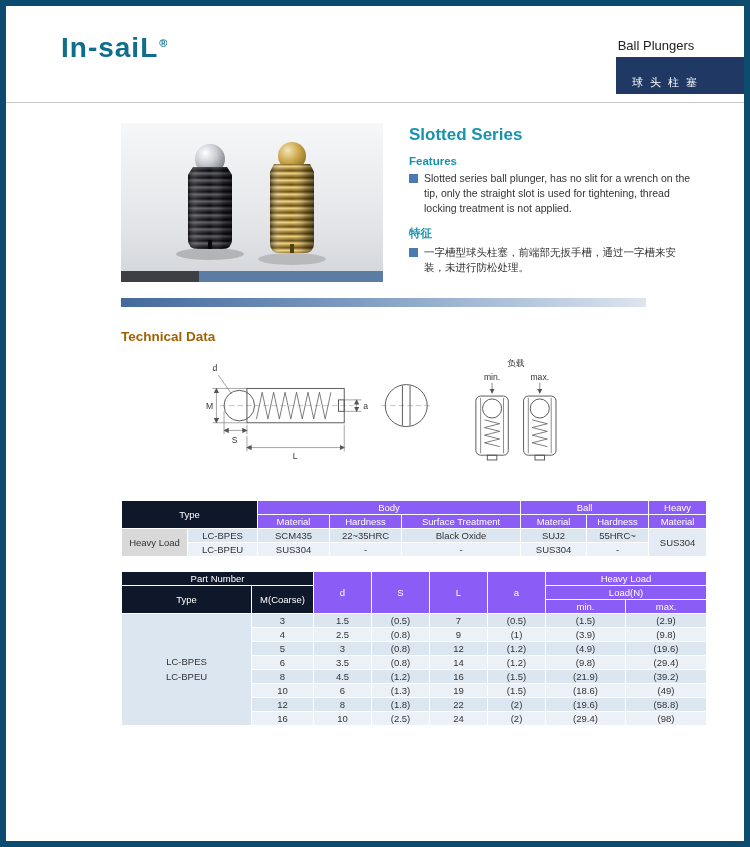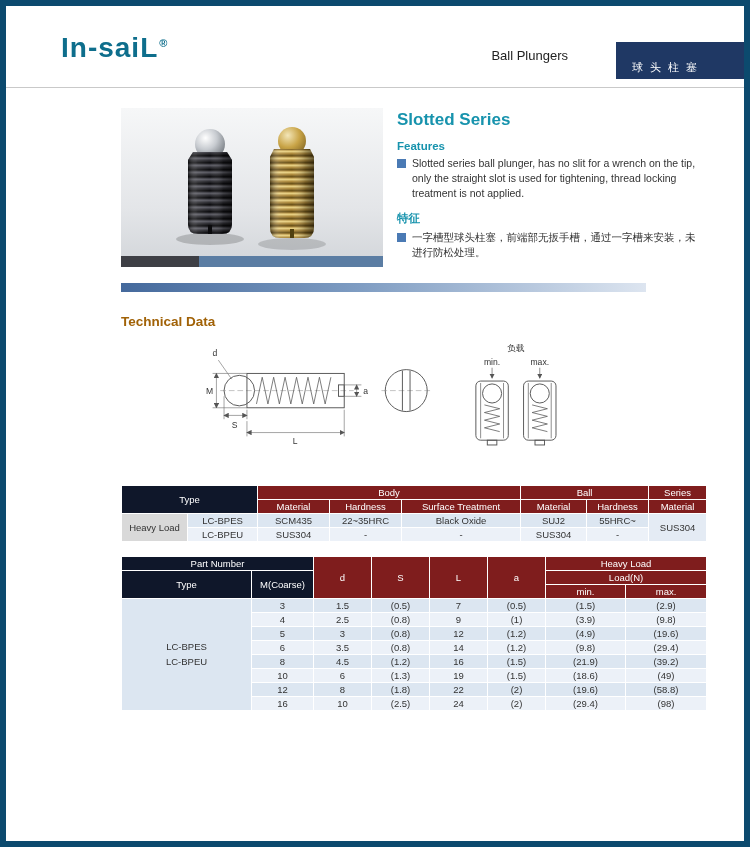--- a/index.html
+++ b/index.html
@@ -6,26 +6,26 @@
   body { margin: 0; background: #ffffff; }
   .page {
     width: 750px; height: 847px; overflow: hidden;
     border: 6px solid #0c4a6e; background: #fff;
     font-family: Liberation Sans, sans-serif; color: #222;
   }
   
   .header { display: flex; justify-content: space-between; align-items: flex-start; padding: 26px 0 0 55px; }
   .logo { font-size: 28px; font-weight: bold; color: #0e6e8c; letter-spacing: 1px; }
   .reg { font-size: 11px; vertical-align: super; margin-left: 1px; }
-  .header-right { display: flex; flex-direction: row; align-items: flex-start; margin-top: 10px; }
+  .header-right { display: flex; flex-direction: column; align-items: center; }
   .product-en { font-size: 13px; color: #222; margin: 6px 48px 4px 0; }
   .zh-bar { background: #1f3864; color: #fff; font-size: 11px; letter-spacing: 7px; padding: 18px 40px 4px 16px; }
   .header-rule { height: 1px; background: #c9c9c9; margin-top: 8px; }
   
-  .intro { display: flex; padding: 20px 48px 0 115px; gap: 14px; }
+  .intro { display: flex; padding: 20px 48px 0 115px; gap: 26px; }
   .product-image { flex: 0 0 262px; width: 262px; }
   .photo { display: block; width: 262px; height: 148px; }
   .image-strips { display: flex; height: 11px; }
   .strip-dark { width: 78px; background: #3e3f45; }
   .strip-blue { flex: 1; background: #5b7da3; }
   .intro-text { flex: 1; padding-top: 2px; }
   .series-title { margin: 0 0 10px; font-size: 17px; color: #1793ad; font-weight: bold; }
   .sub-heading { margin: 9px 0 4px; font-size: 11.5px; color: #1793ad; font-weight: bold; }
   .feature-line { display: flex; gap: 6px; }
   .bullet { flex: 0 0 9px; width: 9px; height: 9px; background: #4a7ab4; margin-top: 3px; }
@@ -39,21 +39,21 @@
   
   .technical-heading { margin: 22px 0 0 115px; font-size: 13.5px; color: #a16207; font-weight: bold; }
   .drawing { margin: 12px 0 0 195px; }
   .drawing svg { display: block; }
   
   table { border-collapse: collapse; table-layout: fixed; width: 585px; margin-left: 115px; font-size: 9.5px; color: #333; }
   .t1 { margin-top: 20px; }
   .t2 { margin-top: 14px; }
   th, td { border: 1px solid #fff; padding: 1px 2px; text-align: center; height: 14px; font-weight: normal; overflow: hidden; white-space: nowrap; }
   .hdr-dark { background: #0f172a; color: #fff; }
-  .hdr-blue { background: #7f1d1d; color: #fff; }
+  .hdr-blue { background: #8b5cf6; color: #fff; }
   .row-a td { background: #dce6f1; }
   .row-b td { background: #ecf1f8; }
   .t1 td.lead-cell { background: #d9d9d9; }
   .t1 td.spring-cell { background: #e4ebf4; }
   .t2 tbody tr:nth-child(odd) td { background: #dce6f1; }
   .t2 tbody tr:nth-child(even) td { background: #ecf1f8; }
   .t2 tbody td.lead-cell { background: #d9d9d9; }
   .lead-cell div { line-height: 1.5; }
   
   .notes { margin: 15px 0 0 115px; width: 420px; font-size: 10.5px; color: #222; line-height: 1.4; }
@@ -233,21 +233,21 @@
       <col style="width:119px">
         <col style="width:66px">
         <col style="width:62px">
         <col style="width:58px">
     </colgroup>
     <thead>
       <tr>
         <th colspan="2" rowspan="2" class="hdr-dark">Type</th>
         <th colspan="3" class="hdr-blue">Body</th>
         <th colspan="2" class="hdr-blue">Ball</th>
-        <th class="hdr-blue">Series</th>
+        <th class="hdr-blue">Heavy</th>
       </tr>
       <tr>
         <th class="hdr-blue">Material</th>
         <th class="hdr-blue">Hardness</th>
         <th class="hdr-blue">Surface Treatment</th>
         <th class="hdr-blue">Material</th>
         <th class="hdr-blue">Hardness</th>
         <th class="hdr-blue">Material</th>
       </tr>
     </thead>

